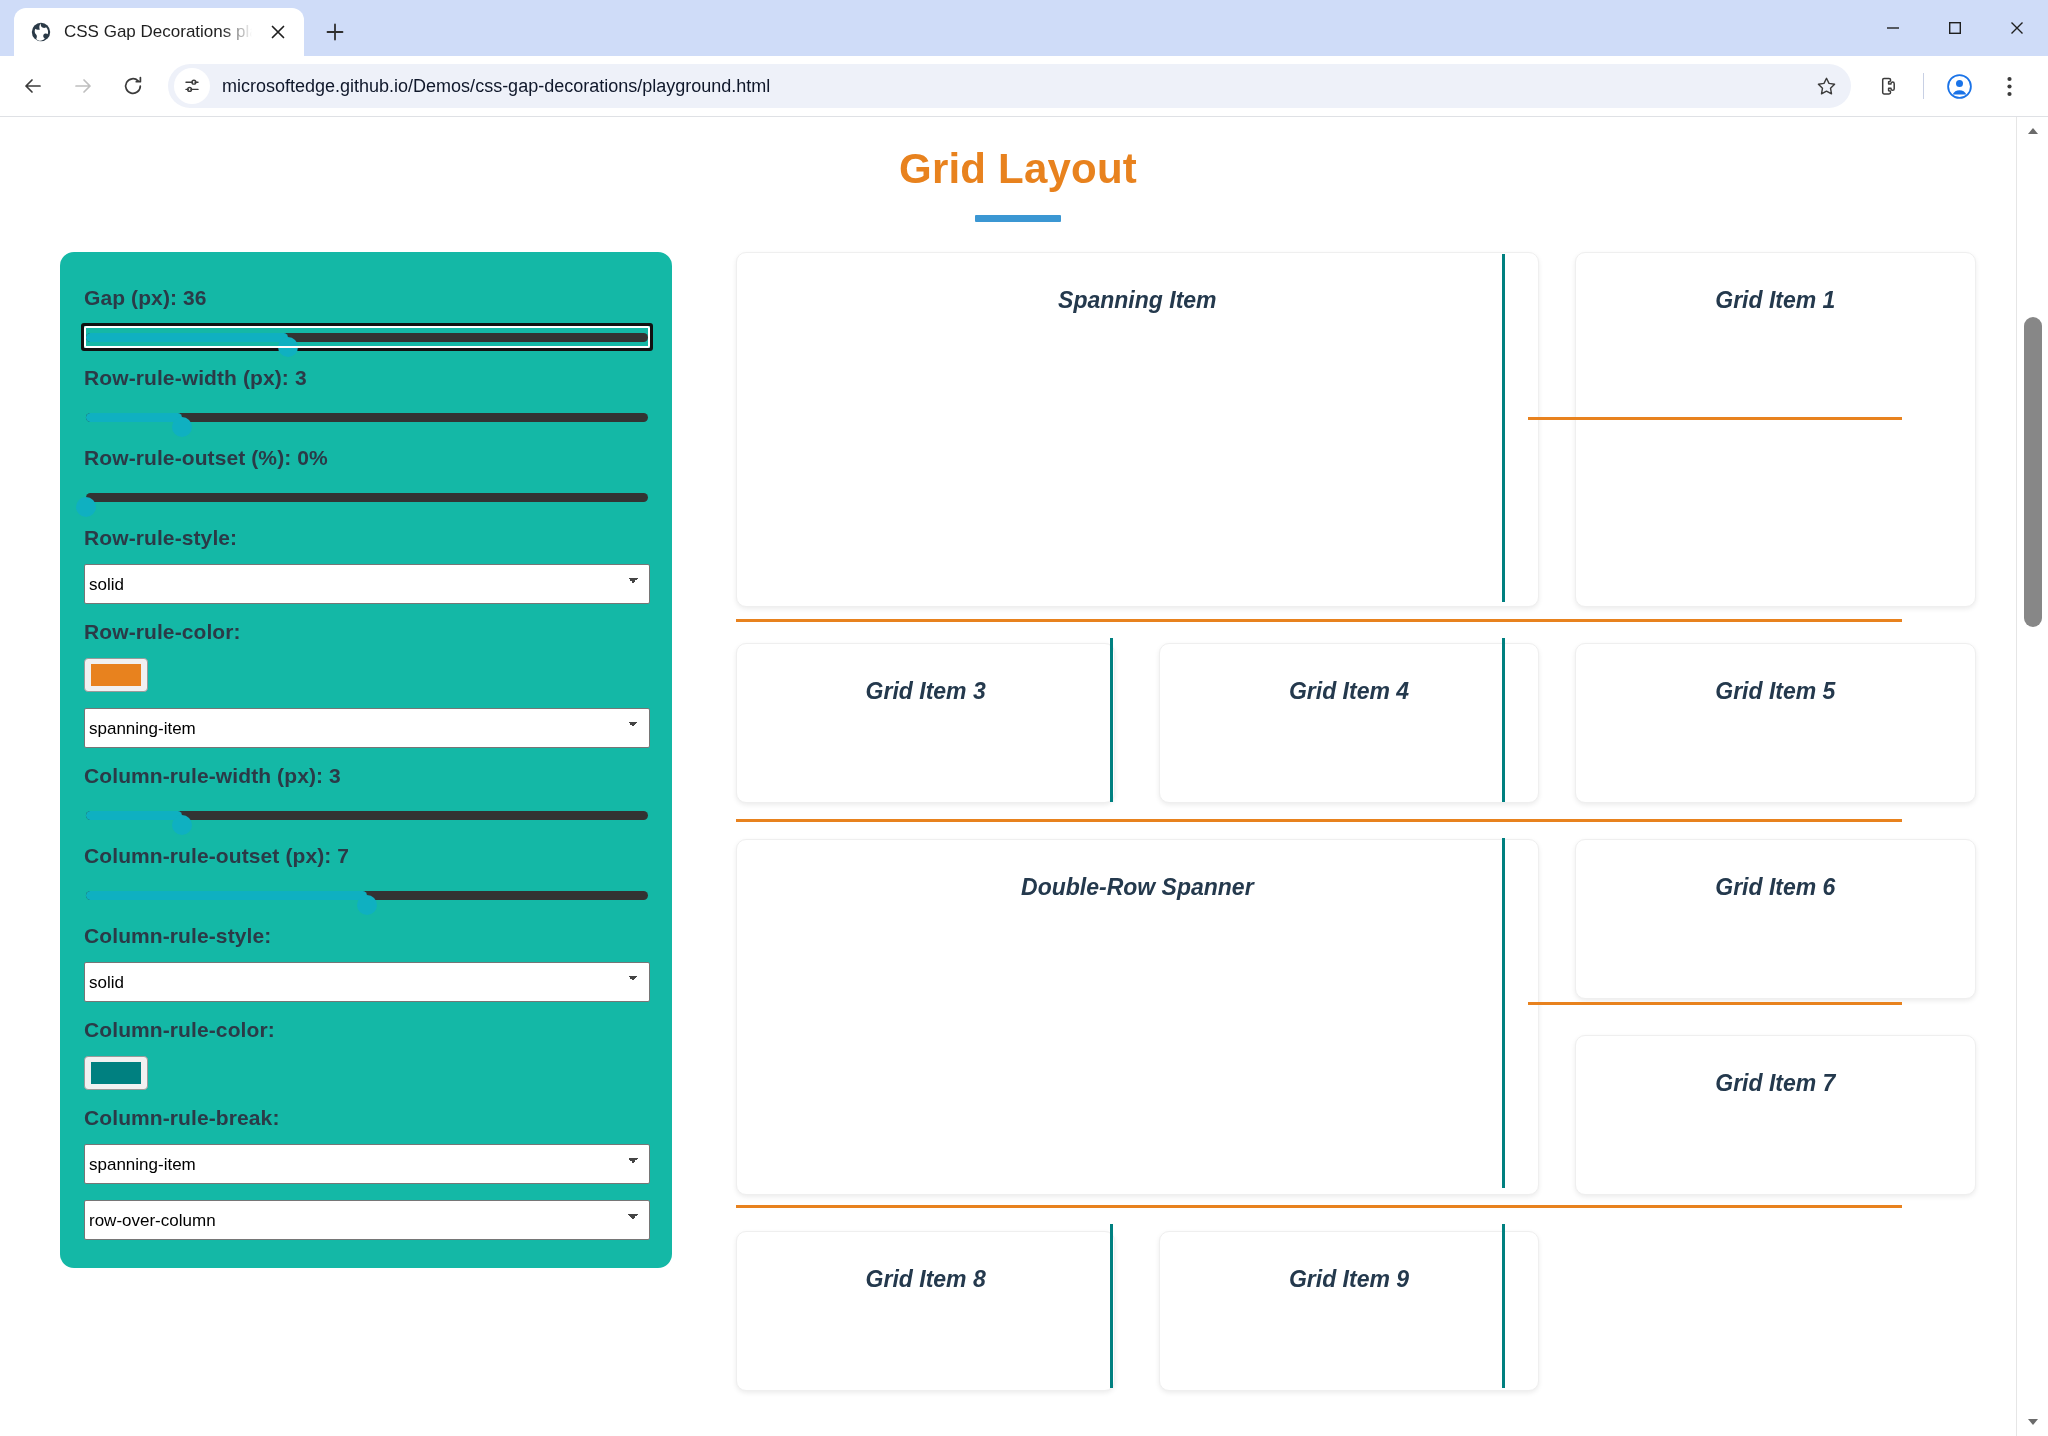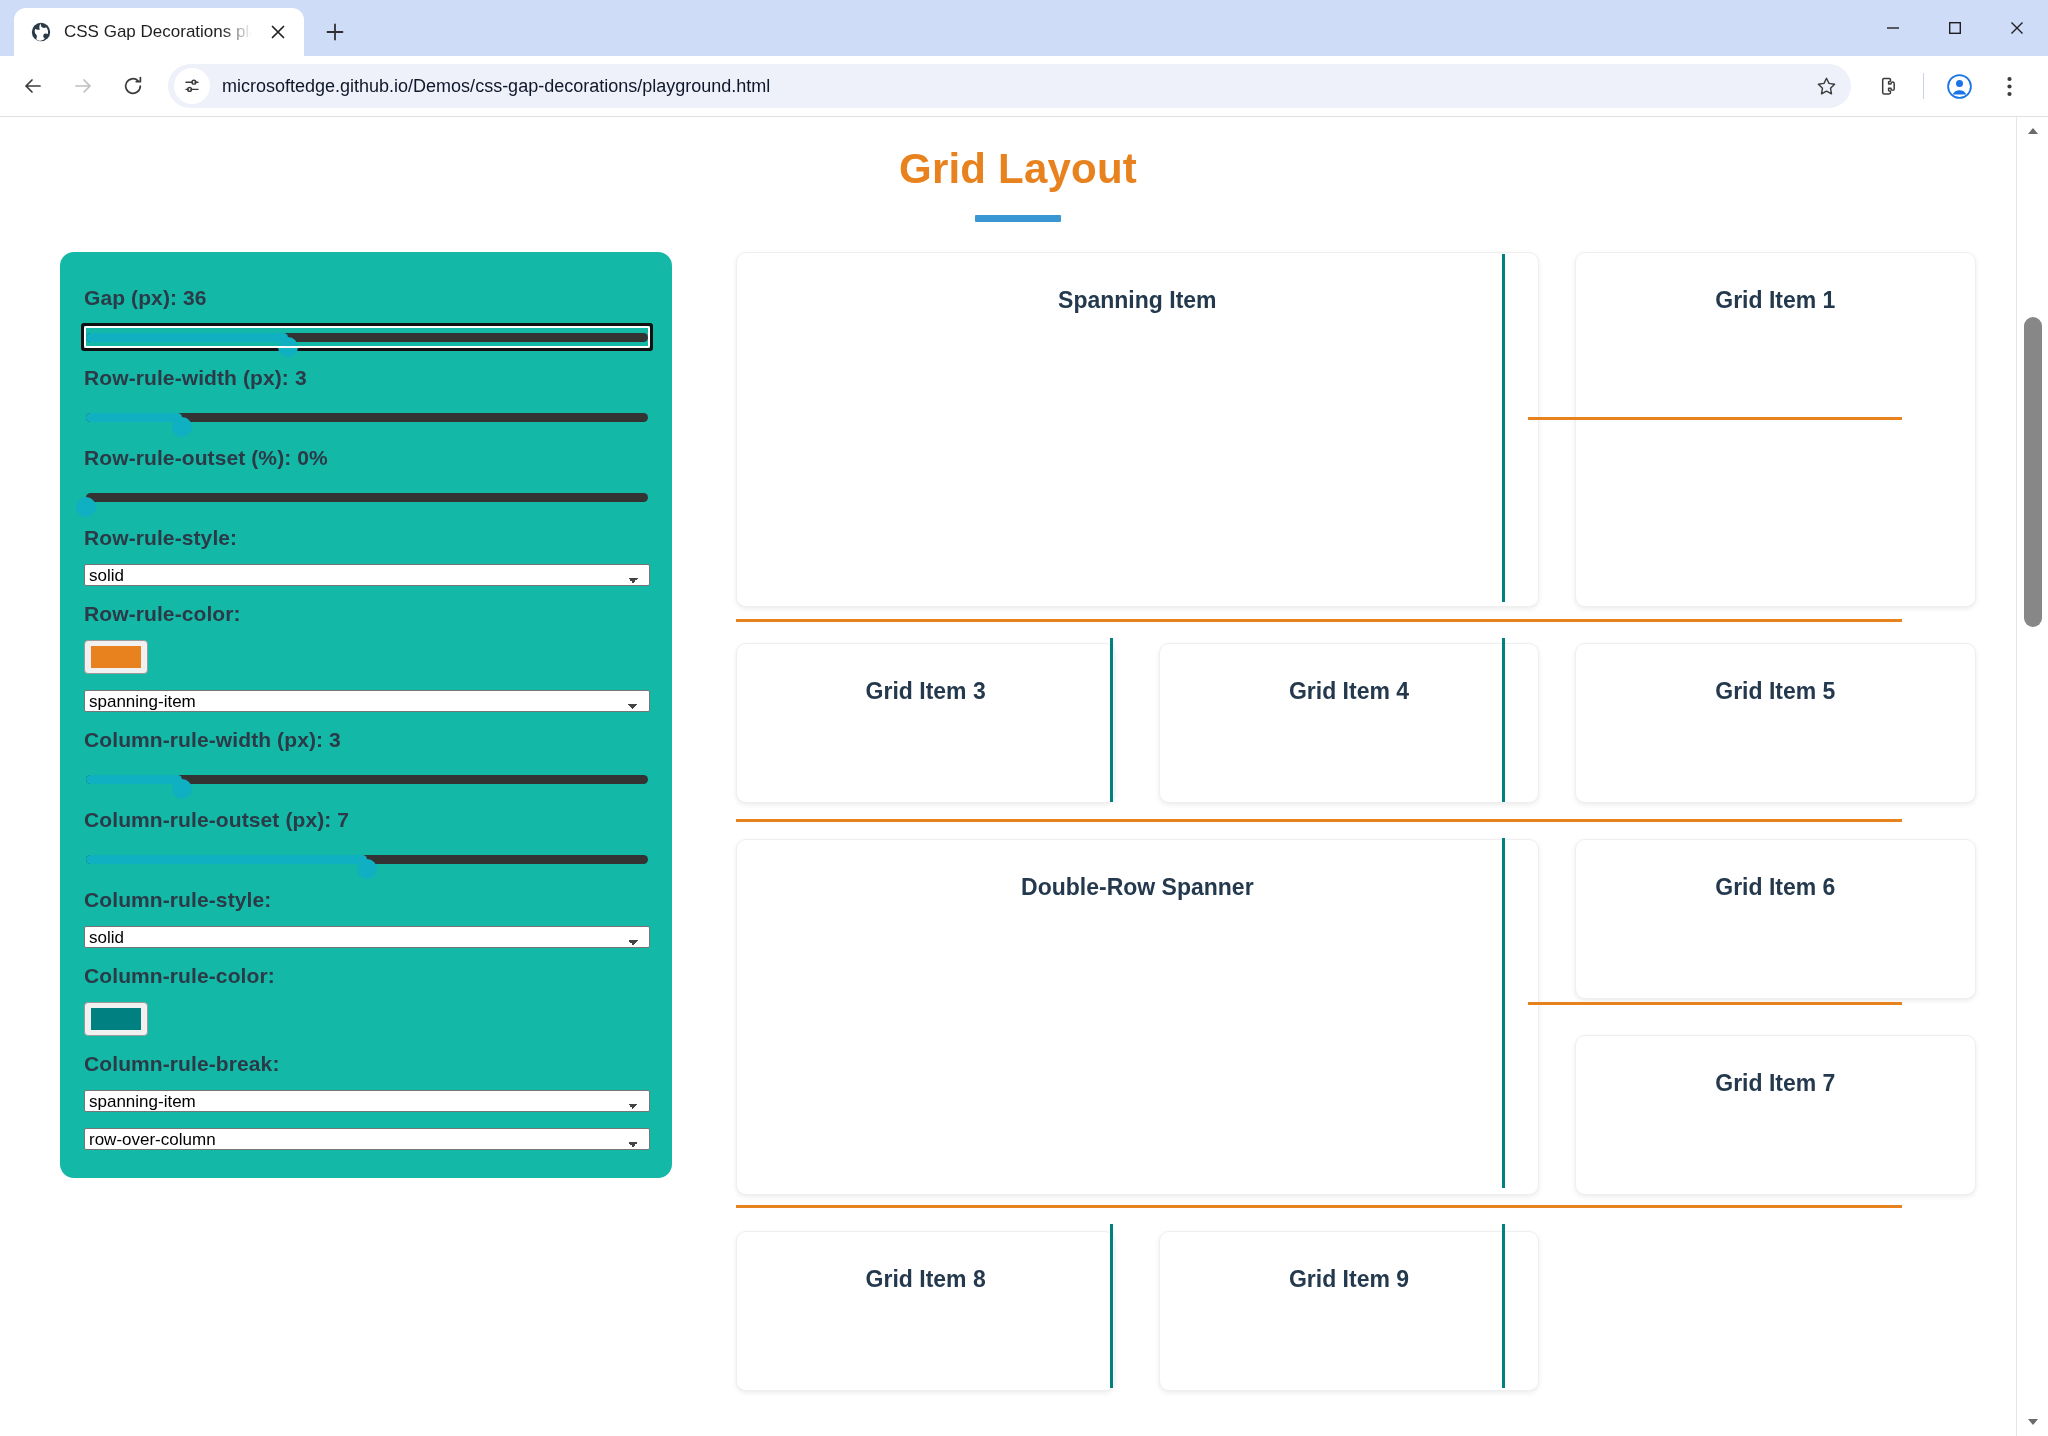--- a/index.html
+++ b/index.html
@@ -201,21 +201,21 @@
     top: 4px;
     width: 20px; height: 20px;
     background: #0fb0c1;
     border-radius: 50%;
     margin-left: -10px;
   }
 
   
   select.ctl-select {
     width: 100%;
-    height: 22px;
+    height: 40px;
     font-family: "Liberation Sans", sans-serif;
     font-size: 17px;
     color: #000;
     background: #ffffff;
     border: 1px solid #767676;
     border-radius: 2px;
     padding: 0 4px;
     appearance: none;
     -webkit-appearance: none;
     background-image:
@@ -261,20 +261,21 @@
     background: #ffffff;
     border: 1px solid #efefef;
     border-radius: 10px;
     box-shadow: 0 2px 5px rgba(0,0,0,.08);
     min-height: 160px;
     padding: 34px 16px 16px 16px;
     text-align: center;
     font-size: 23px;
     font-weight: bold;
     color: #24394d;
+    font-style: italic;
   }
   .cell.tall { min-height: 355px; }
 
   
   .rule-h {
     position: absolute;
     height: 3px;
     background: #e8821e;
   }
   .rule-v {

